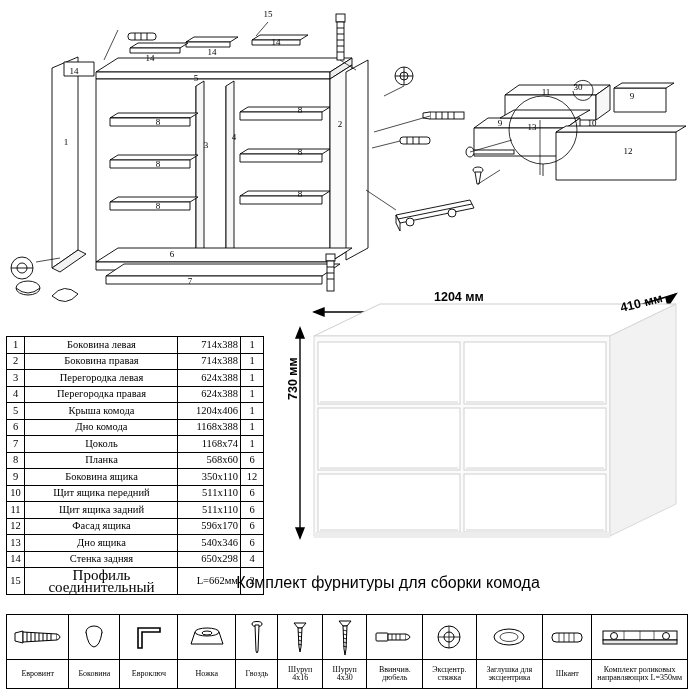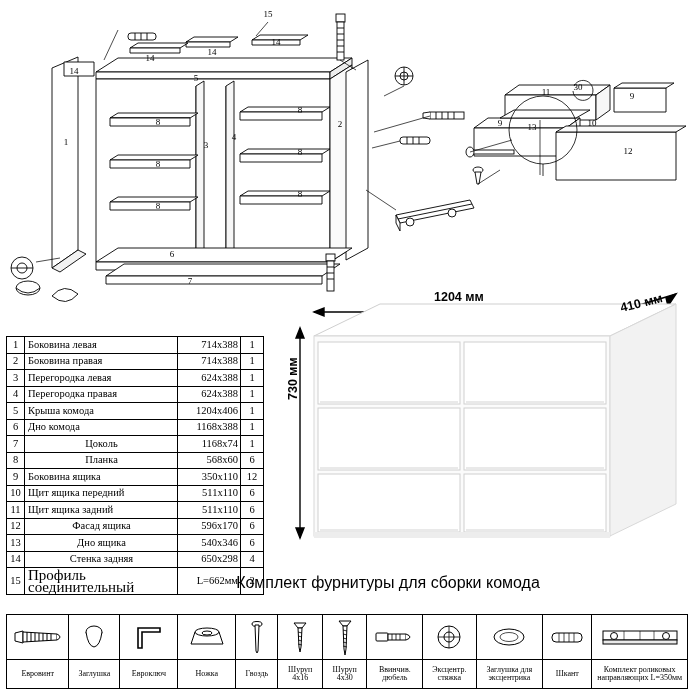--- a/index.html
+++ b/index.html
@@ -24,21 +24,21 @@
     font-size:10.5px;
     font-family:"Liberation Serif", serif;
   }
   .parts td{
     border:1px solid #000;
     padding:1px 2px;
     height:13.5px;
     line-height:12px;
   }
   .parts td.num{width:13px;text-align:center;}
-  .parts td.nm{text-align:left;padding-left:3px;}
+  .parts td.nm{text-align:center;padding-left:3px;}
   .parts td.nm.c{text-align:center;}
   .parts td.dim{width:58px;text-align:right;}
   .parts td.qty{width:18px;text-align:center;}
 
   
   .photo{position:absolute;left:280px;top:286px;width:408px;height:268px;}
 
   
   .dimlbl{
     position:absolute;font-weight:bold;font-size:12.5px;
@@ -559,21 +559,21 @@
                   <circle cx="14" cy="11" r="3.5"></circle>
                   <circle cx="66" cy="11" r="3.5"></circle>
                   <path d="M24,6 l0,9 M40,6 l0,9 M54,6 l0,9" stroke-width="0.6"></path>
                 </g>
               </svg>
             </div>
         </td>
       </tr>
       <tr class="names">
         <td>Евровинт</td>
-        <td>Заглушка</td>
+        <td>Боковина</td>
         <td>Евроключ</td>
         <td>Ножка</td>
         <td>Гвоздь</td>
         <td>Шуруп 4х16</td>
         <td>Шуруп 4х30</td>
         <td>Ввинчив. дюбель</td>
         <td>Эксцентр. стяжка</td>
         <td>Заглушка для эксцентрика</td>
         <td>Шкант</td>
         <td>Комплект роликовых направляющих L=350мм</td>

